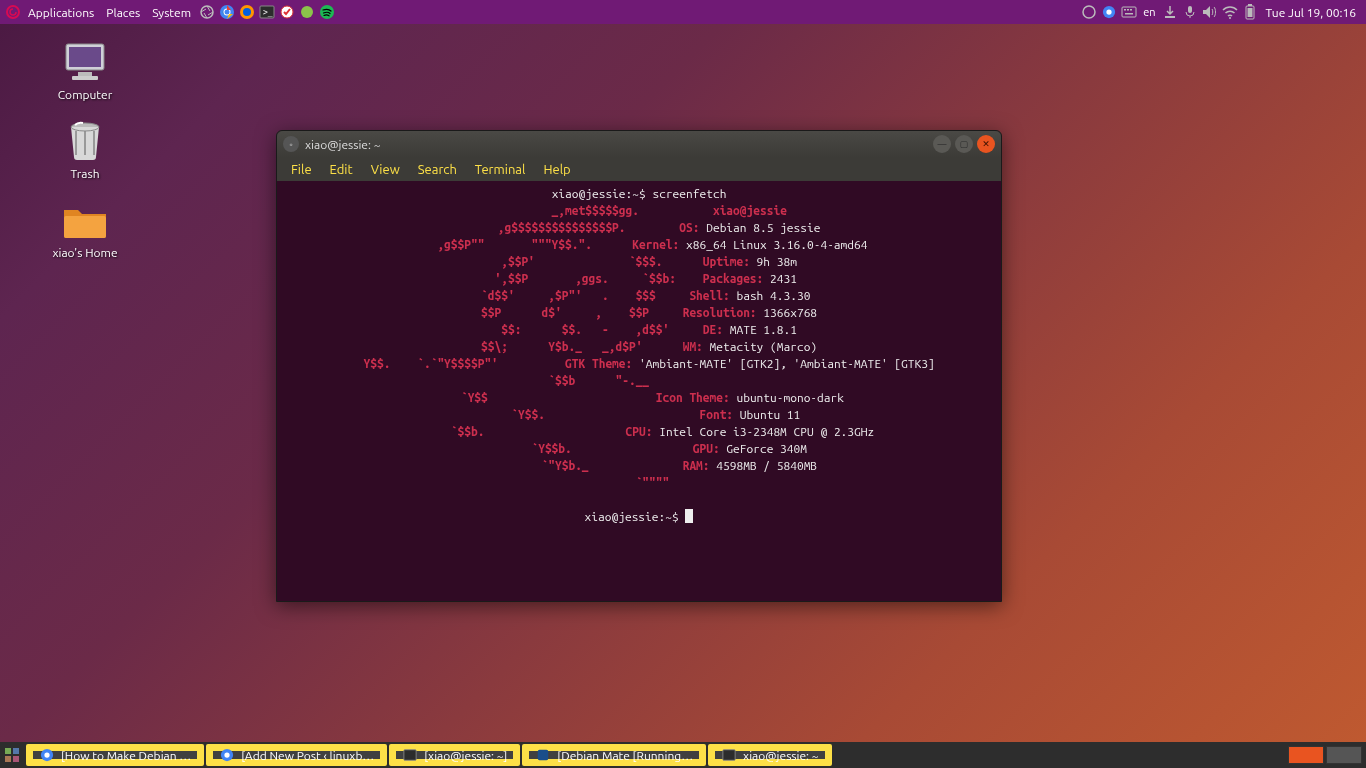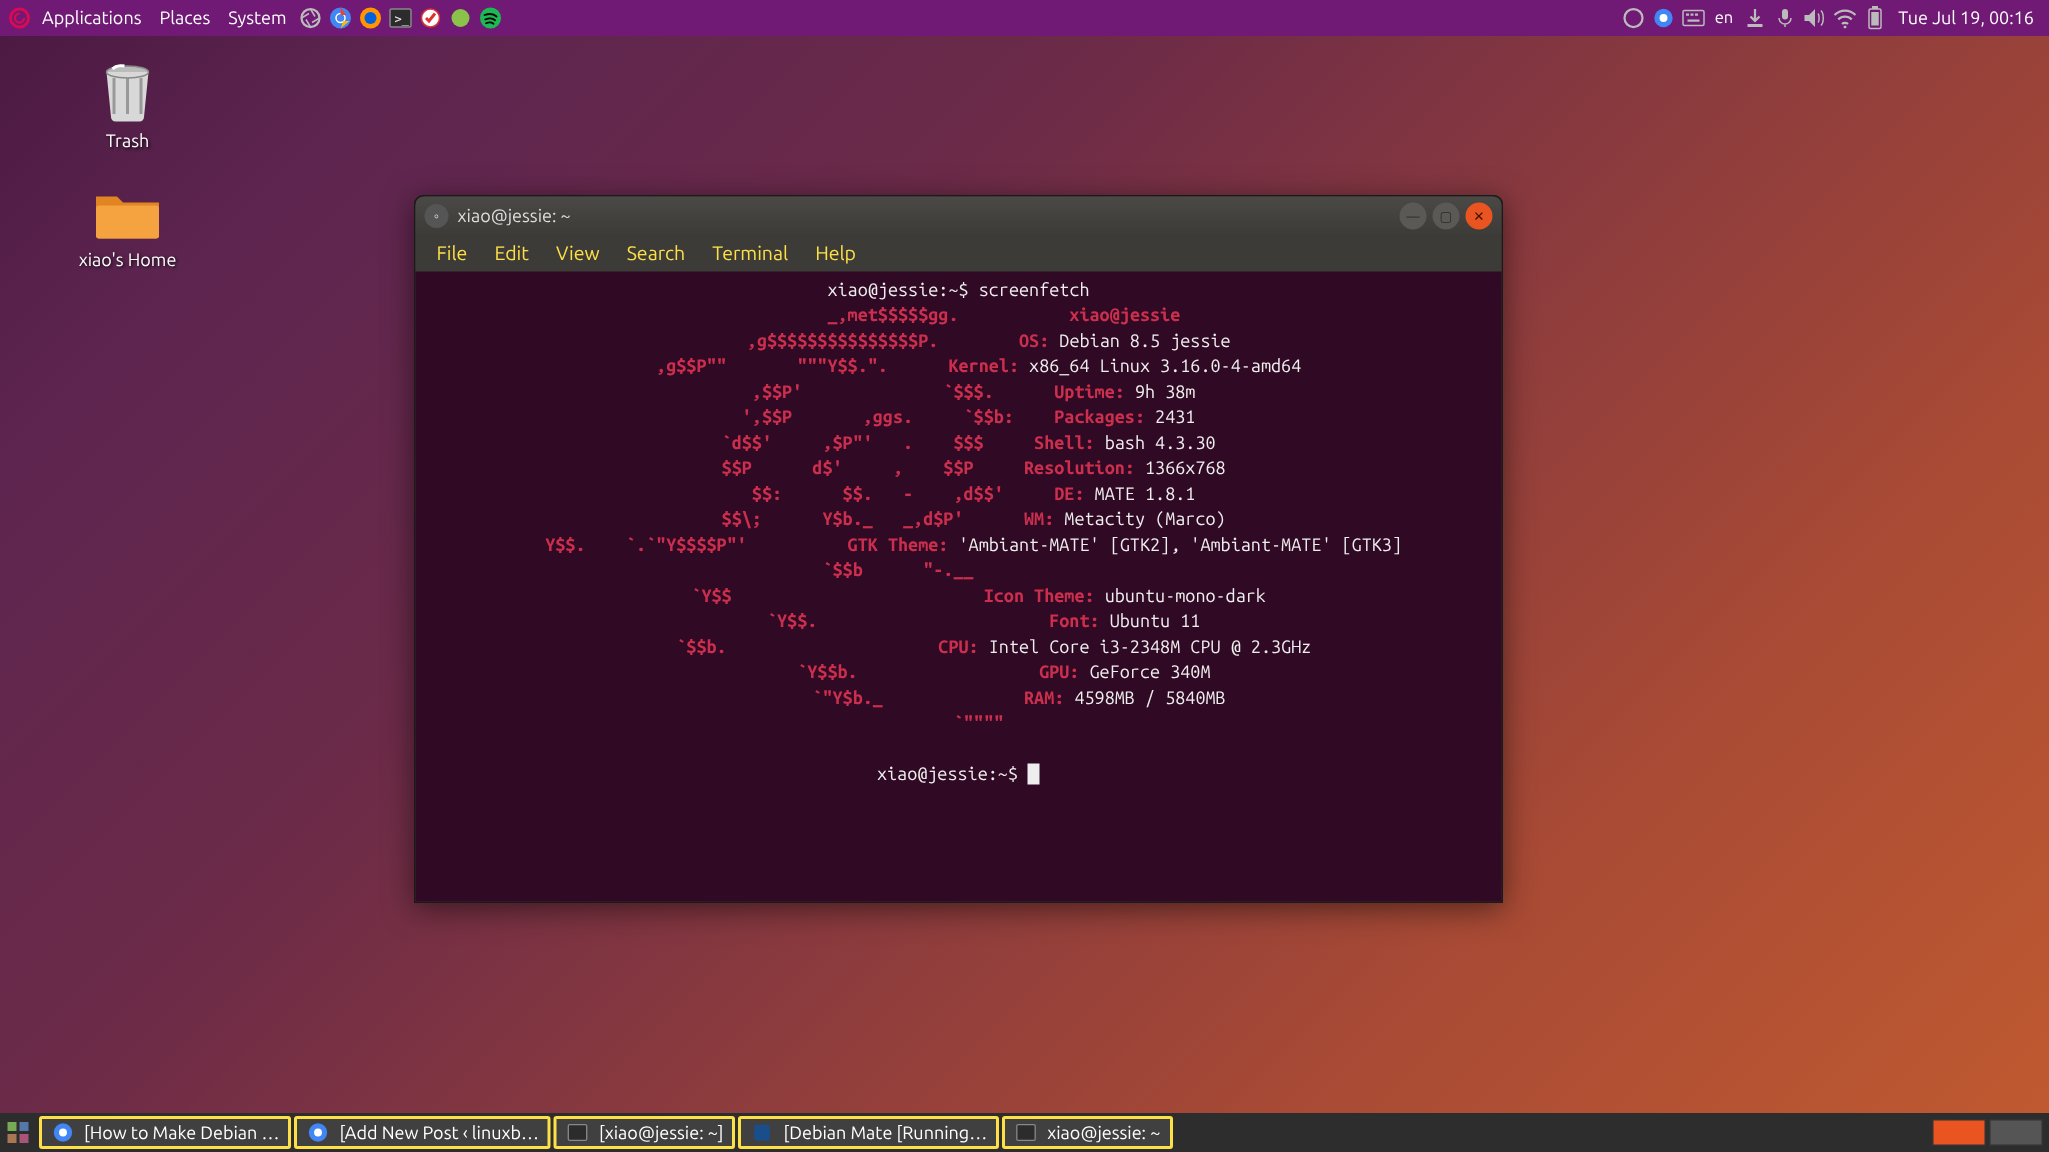--- a/index.html
+++ b/index.html
@@ -59,21 +59,21 @@
 
 .bottom-panel {
   position: absolute; bottom: 0; left: 0; right: 0; height: 26px;
   background: #2d2d2d; display: flex; align-items: center; z-index: 10;
   font-size: 12px; gap: 2px; padding-right: 4px;
 }
 .show-desktop { width: 24px; height: 24px; display:flex;align-items:center;justify-content:center;cursor:pointer;}
 .task-btn {
   height: 22px; display: flex; align-items: center; gap: 6px;
   background: #404040; padding: 0 6px; max-width: 210px; cursor: pointer;
-  border: 2px solid #fde047; border-radius: 2px;
+  border: 7px solid #fde047; border-radius: 2px;
 }
 .task-btn .tico { width:16px; height:16px; display:flex;align-items:center;justify-content:center;}
 .task-btn .tlabel { white-space: nowrap; overflow: hidden; text-overflow: ellipsis; }
 .bottom-panel .bspacer { flex: 1; }
 .ws { width: 36px; height: 18px; background: #555; border:1px solid #333; cursor:pointer;}
 .ws.active { background: #e95420; }
 svg { display: block; }
 </style>
 </head>
 <body>
@@ -185,20 +185,31 @@
       <svg width="10" height="16" viewBox="0 0 10 16">
         <rect x="1" y="2" width="8" height="13" rx="1" fill="none" stroke="#bbb"></rect>
         <rect x="3" y="0" width="4" height="2" fill="#bbb"></rect>
         <rect x="2.5" y="4" width="5" height="9" fill="#bbb"></rect>
       </svg>
     </div>
   <div class="clock">Tue Jul 19, 00:16</div>
 </div>
 
 <div class="desktop-icons">
+  <div class="di">
+    <div class="icon-box">
+      <svg width="50" height="44" viewBox="0 0 50 44">
+          <rect x="6" y="4" width="38" height="26" rx="2" fill="#d0d0d8" stroke="#888"></rect>
+          <rect x="9" y="7" width="32" height="20" fill="#6a4a8a"></rect>
+          <rect x="18" y="32" width="14" height="4" fill="#bbb"></rect>
+          <rect x="12" y="36" width="26" height="4" rx="1" fill="#ccc"></rect>
+        </svg>
+    </div>
+    <div class="label">Computer</div>
+  </div>
   <div class="di">
     <div class="icon-box">
       <svg width="50" height="44" viewBox="0 0 50 44">
           <ellipse cx="25" cy="8" rx="14" ry="4" fill="#bbb"></ellipse>
           <path d="M11 8l3 30a3 3 0 0 0 3 3h16a3 3 0 0 0 3-3l3-30z" fill="#d8d8d8"></path>
           <path d="M16 12v24M25 12v24M34 12v24" stroke="#999" stroke-width="2"></path>
           <ellipse cx="25" cy="8" rx="14" ry="4" fill="none" stroke="#888"></ellipse>
           <path d="M15 6c3-3 8-2 8-2" stroke="#fff" stroke-width="2" fill="none"></path>
         </svg>
     </div>

